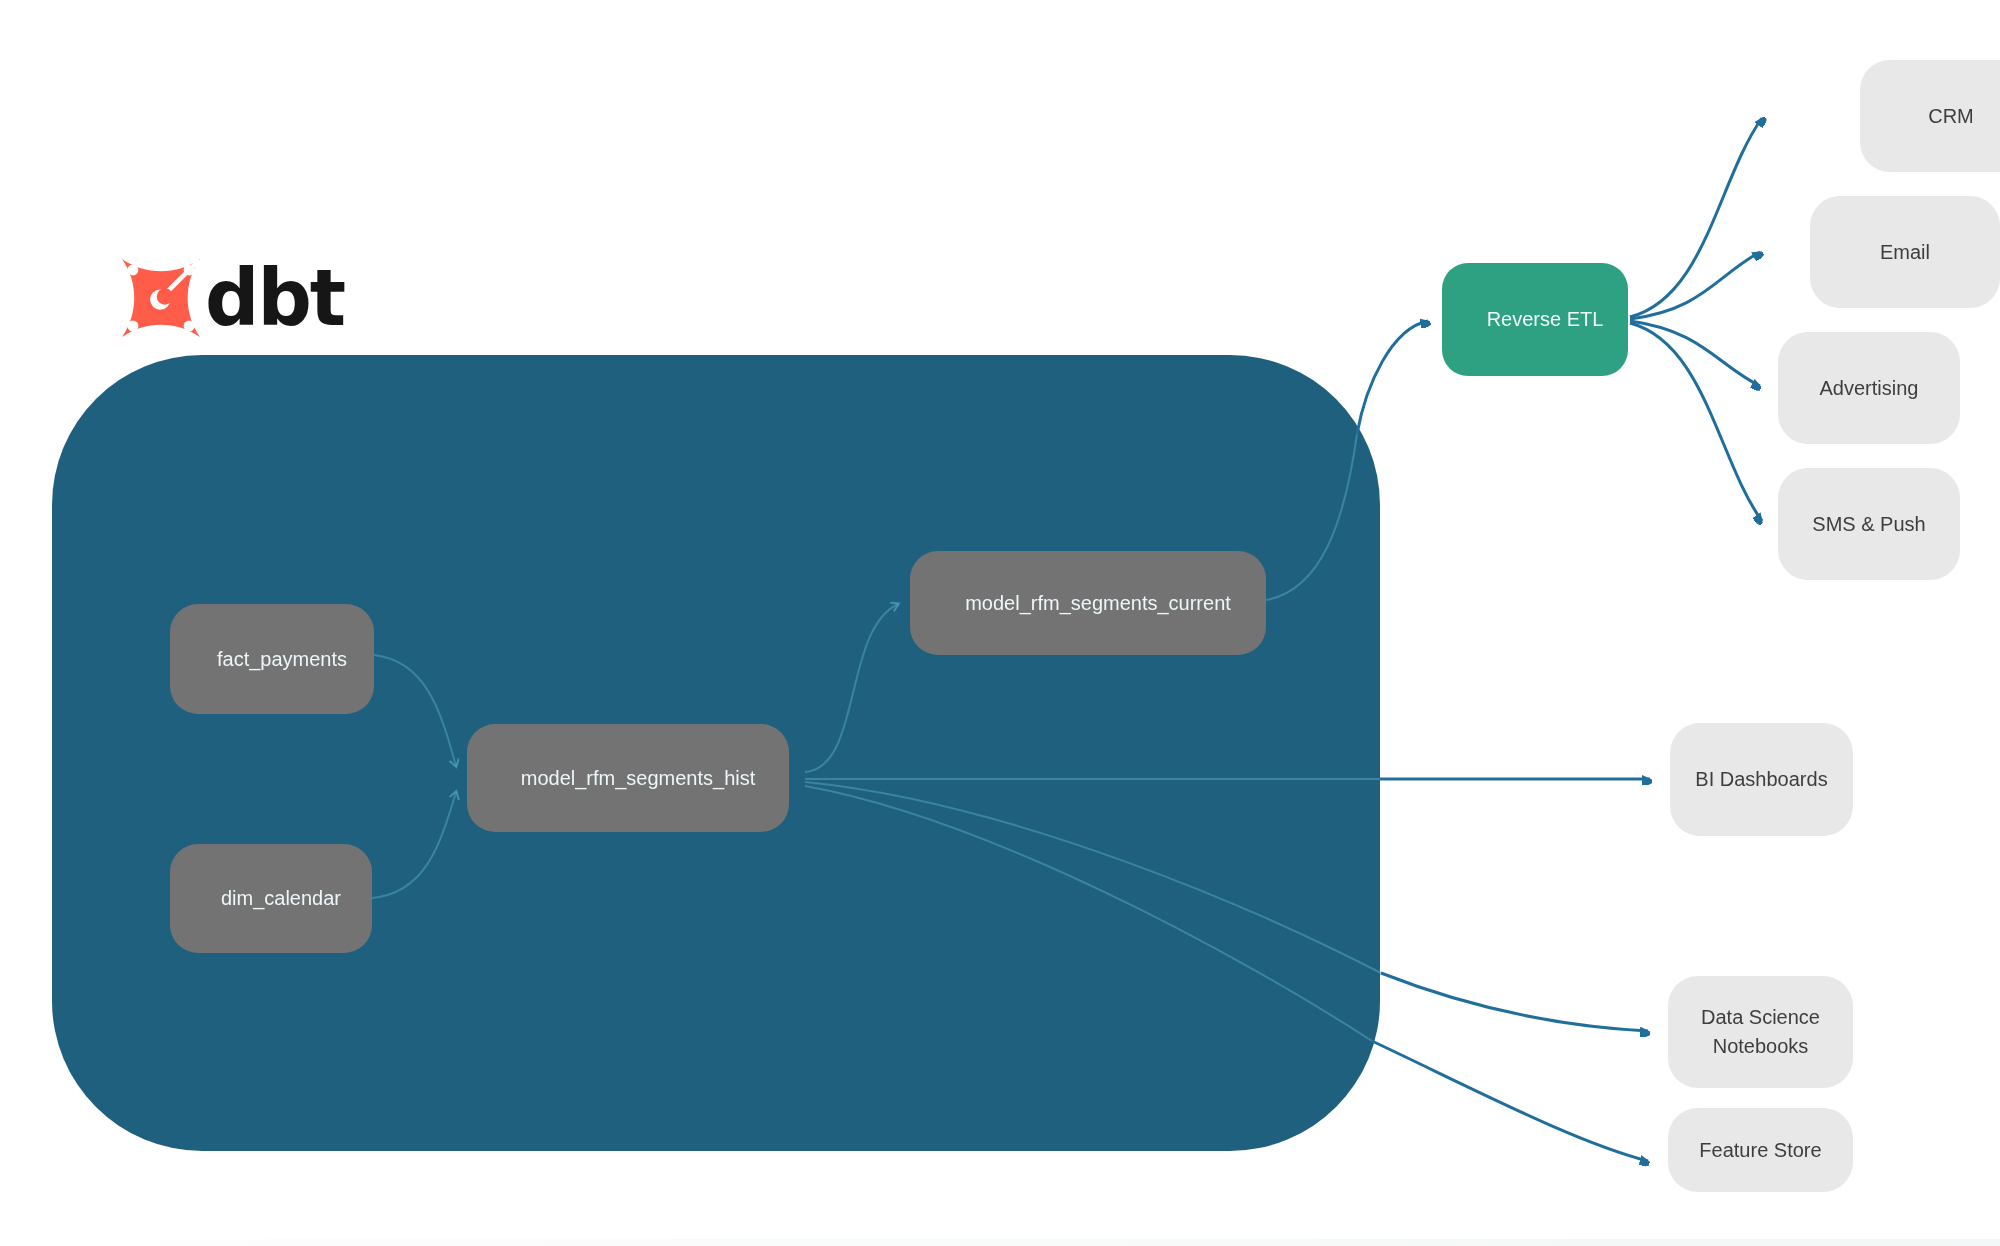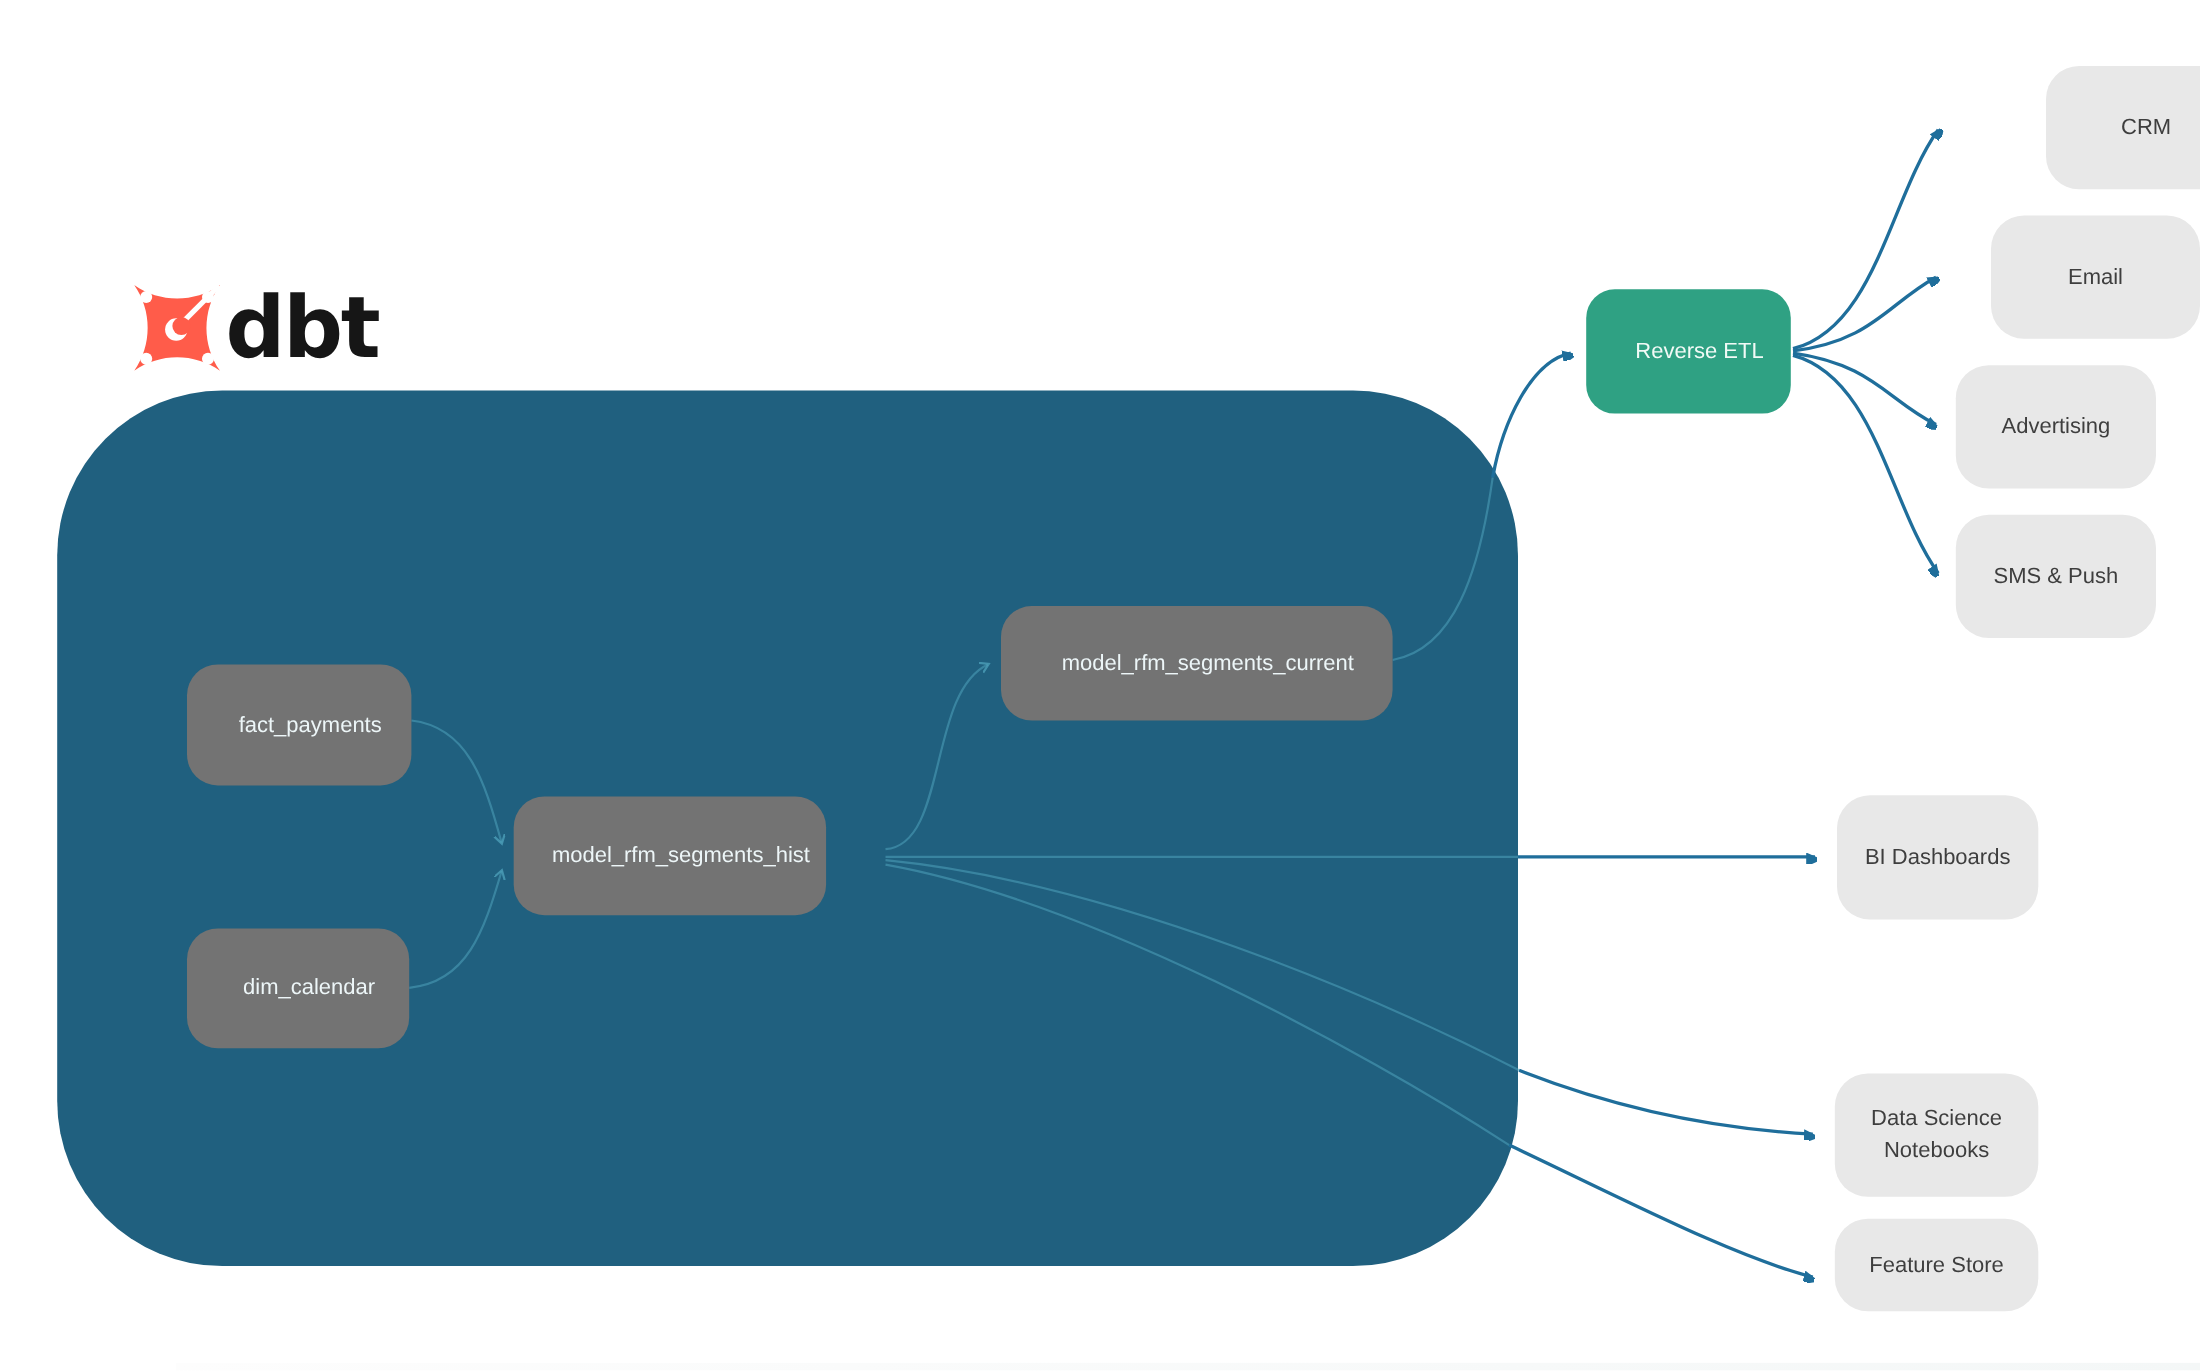--- a/index.html
+++ b/index.html
@@ -97,21 +97,21 @@
   </svg>
 
   <div class="node node-model" style="left:170px;top:604px;width:204px;height:110px;">
     <span>fact_payments</span>
   </div>
 
   <div class="node node-model" style="left:170px;top:844px;width:202px;height:109px;">
     <span>dim_calendar</span>
   </div>
 
-  <div class="node node-model" style="left:467px;top:724px;width:284px;height:108px;">
+  <div class="node node-model" style="left:467px;top:724px;width:322px;height:108px;">
     <span>model_rfm_segments_hist</span>
   </div>
 
   <div class="node node-model" style="left:910px;top:551px;width:356px;height:104px;">
     <span>model_rfm_segments_current</span>
   </div>
 
   <div class="node node-green" style="left:1442px;top:263px;width:186px;height:113px;">
     <span>Reverse ETL</span>
   </div>

